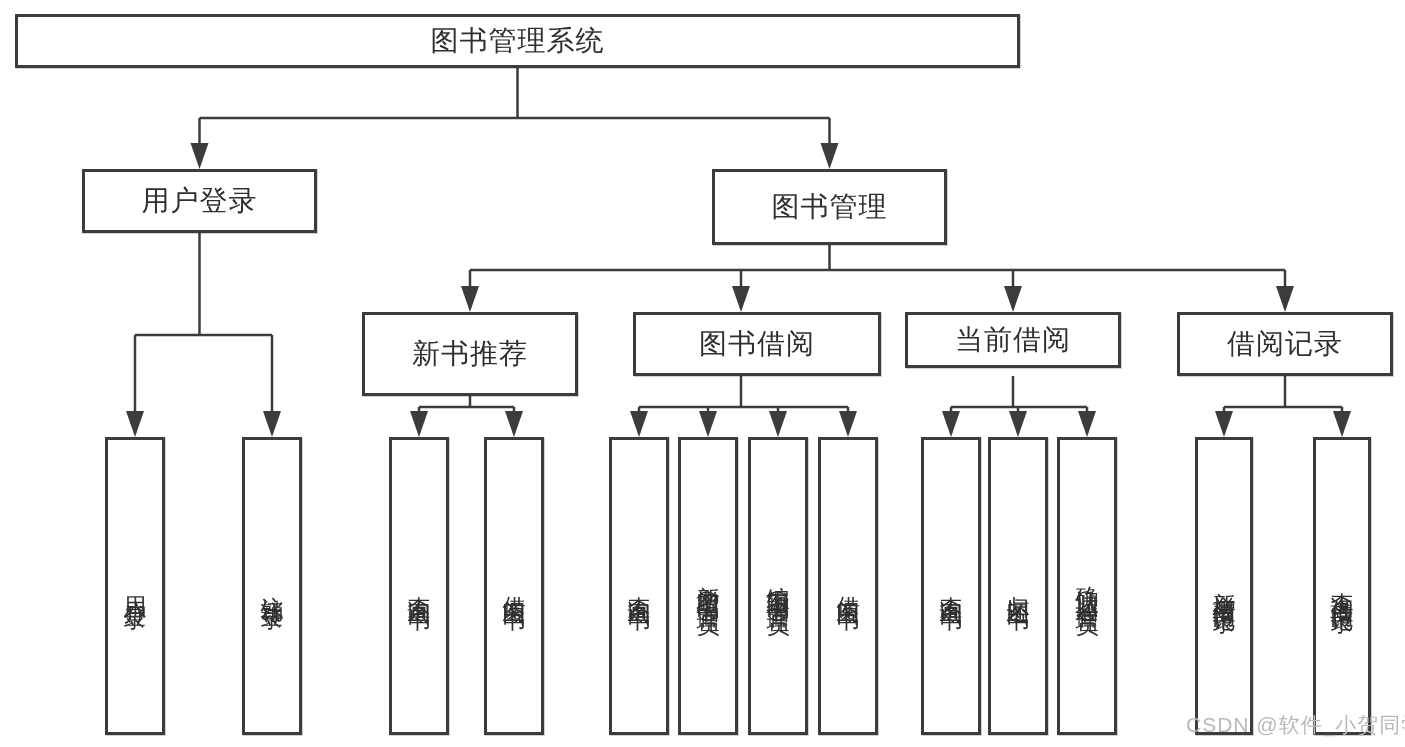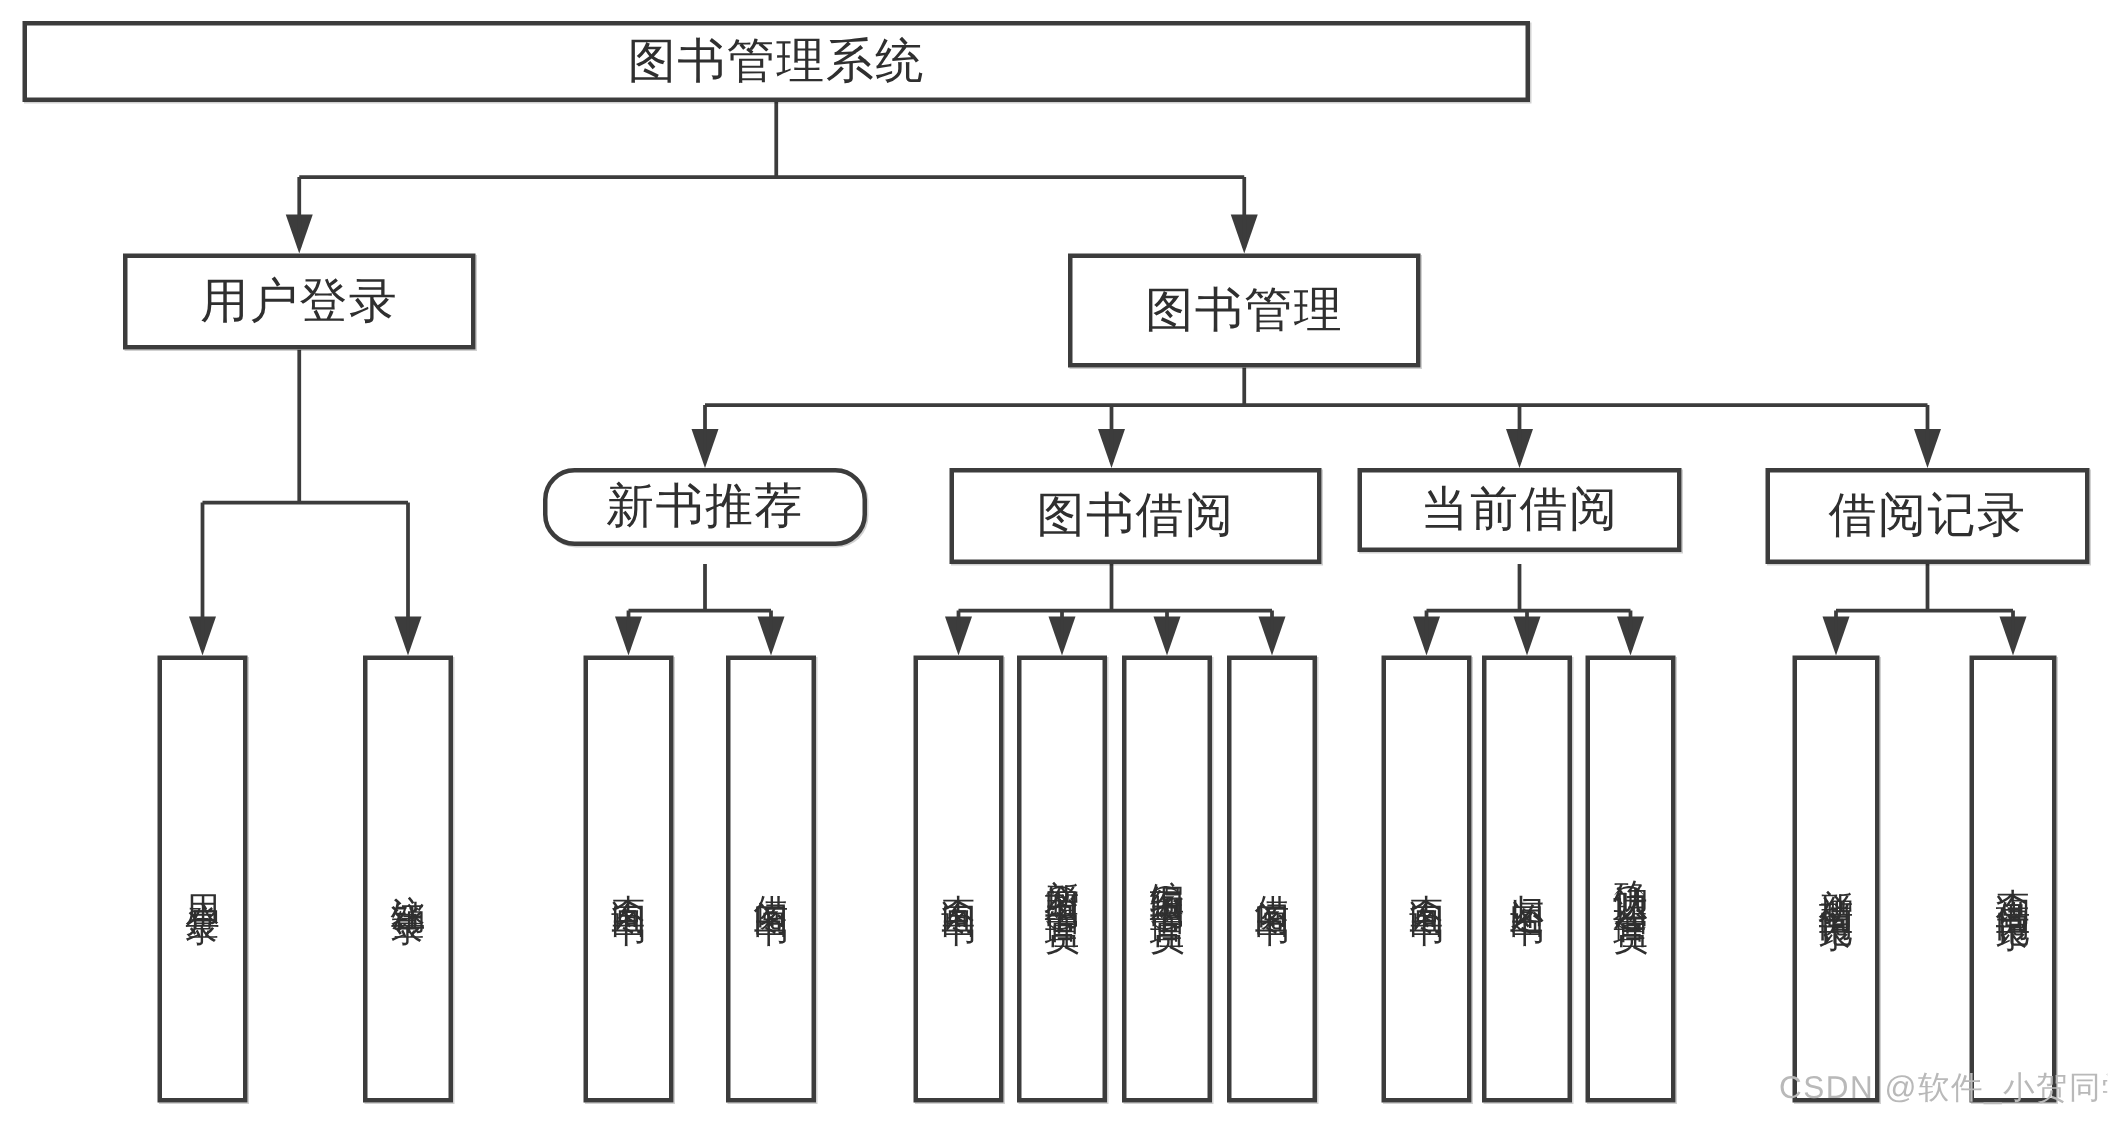--- a/index.html
+++ b/index.html
@@ -18,21 +18,21 @@
   }
   .node {
     position: absolute;
     box-sizing: border-box;
     border: 3px solid var(--line, #3c3c3c);
     background: #ffffff;
     display: flex;
     align-items: center;
     justify-content: center;
     color: var(--text, #2f2f2f);
-    font-size: 32px;
+    font-size: 28px;
     letter-spacing: 1px;
     box-shadow: 1px 1px 0 rgba(0,0,0,0.18);
   }
   .node.vertical {
     writing-mode: vertical-rl;
     text-orientation: mixed;
     font-size: 23px;
     letter-spacing: 4px;
     line-height: 1;
     padding: 6px 0;
@@ -77,21 +77,21 @@
   <div id="nodes-layer">
       <div class="node" style="left: 15px; top: 14px; width: 1005px; height: 54px;">
         <span>图书管理系统</span>
       </div>
       <div class="node" style="left: 82px; top: 169px; width: 235px; height: 64px;">
         <span>用户登录</span>
       </div>
       <div class="node" style="left: 712px; top: 169px; width: 235px; height: 76px;">
         <span>图书管理</span>
       </div>
-      <div class="node" style="left: 362px; top: 312px; width: 216px; height: 52px; border-radius: 21px;">
+      <div class="node" style="left: 362px; top: 312px; width: 216px; height: 84px;">
         <span>新书推荐</span>
       </div>
       <div class="node" style="left: 633px; top: 312px; width: 248px; height: 64px;">
         <span>图书借阅</span>
       </div>
       <div class="node" style="left: 905px; top: 312px; width: 216px; height: 56px;">
         <span>当前借阅</span>
       </div>
       <div class="node" style="left: 1177px; top: 312px; width: 216px; height: 64px;">
         <span>借阅记录</span>

